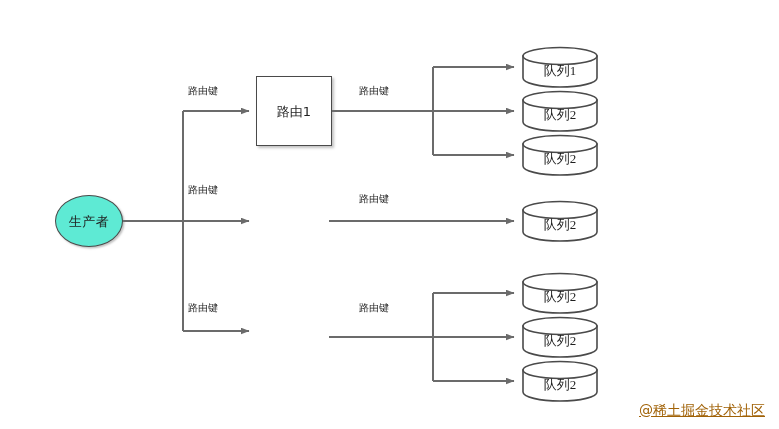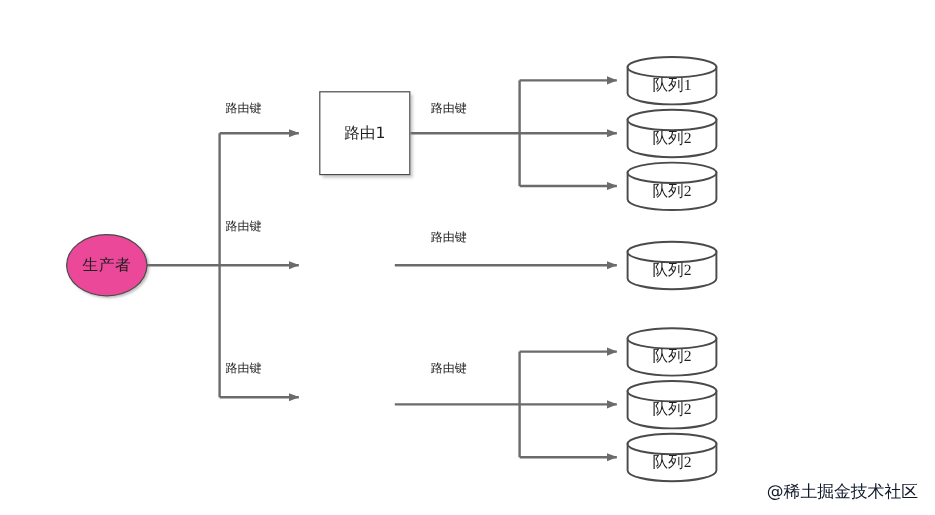--- a/index.html
+++ b/index.html
@@ -25,21 +25,21 @@
   .node {
     position: absolute;
     box-sizing: border-box;
   }
   
   .producer {
     width: 68px;
     height: 52px;
     border: 1.6px solid #4a4a4a;
     border-radius: 50%;
-    background: #ec4899;
+    background: #5eead4;
     display: flex;
     align-items: center;
     justify-content: center;
     box-shadow: 1.5px 1.5px 2px rgba(120,120,120,0.45);
   }
   .producer span {
     font-size: 13px;
     color: #1f1f1f;
     letter-spacing: 0.5px;
     line-height: 1;
@@ -99,23 +99,24 @@
     color: #1f1f1f;
     white-space: nowrap;
     line-height: 1;
   }
   
   .watermark {
     position: absolute;
     right: 14px;
     bottom: 12px;
     font-size: 14px;
-    color: #0f172a;
+    color: #a16207;
     white-space: nowrap;
     line-height: 1;
+    text-decoration: underline;
   }
 </style>
 </head>
 <body>
 
 <div id="canvas">
 
   <svg id="wires" viewBox="0 0 779 429" xmlns="http://www.w3.org/2000/svg">
     <defs>
       <marker id="arrow" markerWidth="9" markerHeight="7" refX="8.5" refY="3.5" orient="auto" markerUnits="userSpaceOnUse">
@@ -148,21 +149,21 @@
       <path d="M433,293 L514,293" marker-end="url(#arrow)"></path>
       <path d="M433,337 L514,337" marker-end="url(#arrow)"></path>
       <path d="M433,381 L514,381" marker-end="url(#arrow)"></path>
     </g>
   </svg>
 
   <div class="node producer" style="left:55px; top:195px;">
     <span>生产者</span>
   </div>
 
-  <div class="node router" style="left:266px; top:76px;">
+  <div class="node router" style="left:256px; top:76px;">
     <span>路由1</span>
   </div>
 
   <div class="node queue" style="left:522px; top:47px;">
     <div class="cyl">
       <svg width="76" height="40" viewBox="0 0 76 40" xmlns="http://www.w3.org/2000/svg">
         <path d="M1,9 L1,31 A37,9 0 0 0 75,31 L75,9 Z" fill="#ffffff" stroke="#4a4a4a" stroke-width="1.6"></path>
         <ellipse cx="38" cy="9" rx="37" ry="8.5" fill="#ffffff" stroke="#4a4a4a" stroke-width="1.6"></ellipse>
       </svg>
     </div>

